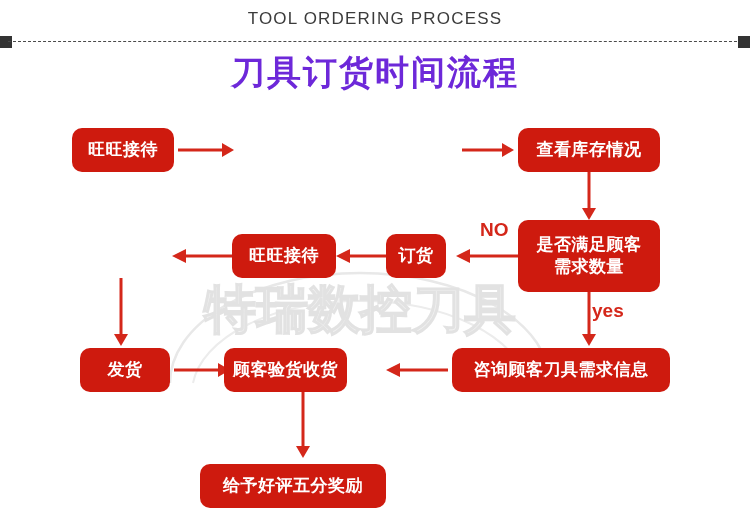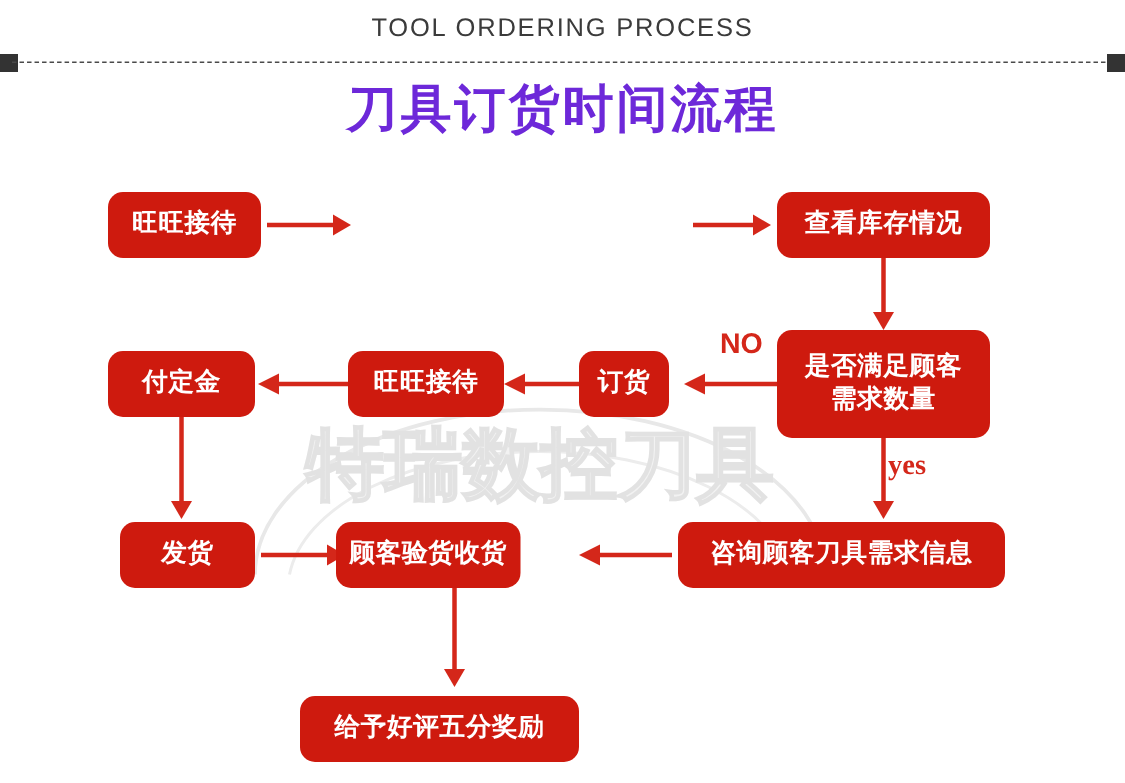--- a/index.html
+++ b/index.html
@@ -195,30 +195,29 @@
 
   <div class="node" style="left:232px; top:234px; width:104px; height:44px;">旺旺接待</div>
 
   <div class="conn" style="left:172px; top:248px; width:60px; height:16px;">
     <svg width="60" height="16">
       <line x1="60" y1="8" x2="14" y2="8" stroke="#d4271a" stroke-width="3"></line>
       <polygon points="14,1 0,8 14,15" fill="#d4271a"></polygon>
     </svg>
   </div>
 
-  <div class="node" style="left:72px; top:234px; width:98px; height:44px;">付定金</div>
 
   <div class="conn" style="left:112px; top:278px; width:18px; height:68px;">
     <svg width="18" height="68">
       <line x1="9" y1="0" x2="9" y2="56" stroke="#d4271a" stroke-width="3"></line>
       <polygon points="2,56 16,56 9,68" fill="#d4271a"></polygon>
     </svg>
   </div>
 
-  <div class="edge-label" style="left:592px; top:300px;font-family:Liberation Serif, serif;">yes</div>
+  <div class="edge-label" style="left:592px; top:300px;">yes</div>
 
   <div class="conn" style="left:580px; top:292px; width:18px; height:54px;">
     <svg width="18" height="54">
       <line x1="9" y1="0" x2="9" y2="42" stroke="#d4271a" stroke-width="3"></line>
       <polygon points="2,42 16,42 9,54" fill="#d4271a"></polygon>
     </svg>
   </div>
 
   <div class="node" style="left:80px; top:348px; width:90px; height:44px;">发货</div>
 

